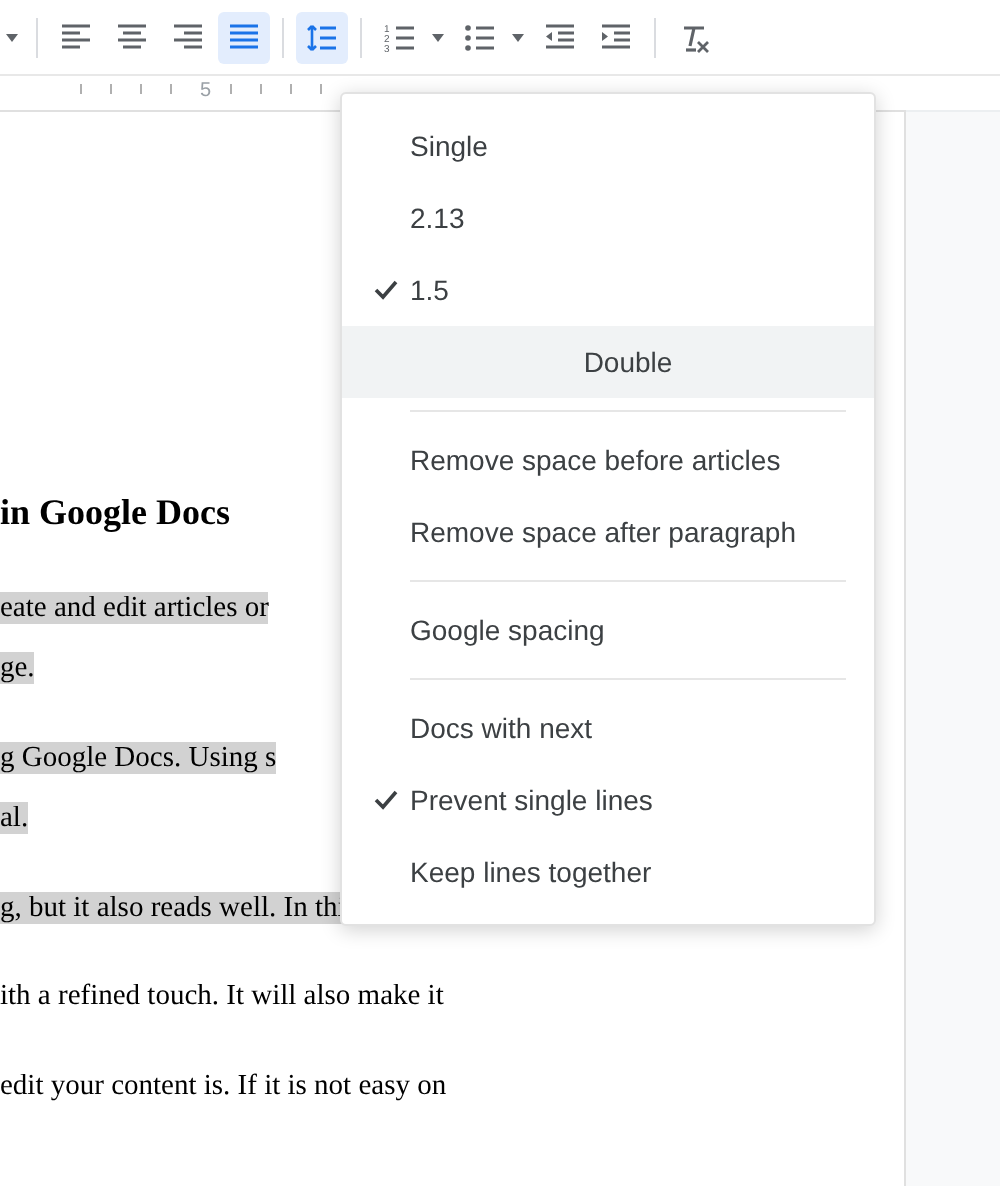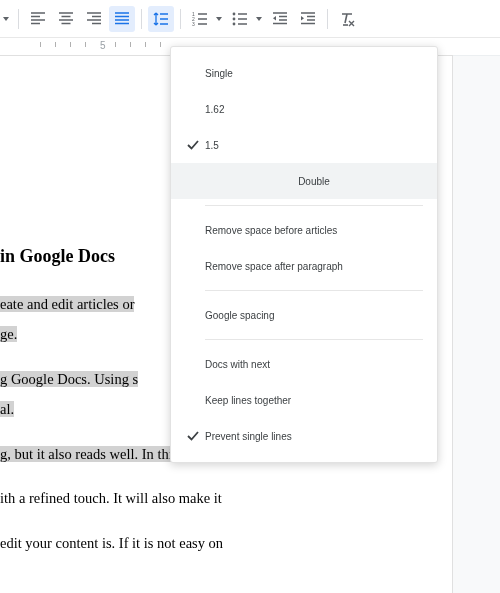--- a/index.html
+++ b/index.html
@@ -107,21 +107,21 @@
     position: absolute;
     left: 170px;
     top: 46px;
     width: 268px;
     background: #fff;
     border: 1px solid #e2e2e2;
     box-shadow: 0 2px 10px rgba(0,0,0,.18);
     border-radius: 3px;
     z-index: 100;
     padding: 8px 0;
-    font-size: 10px;
+    font-size: 14px;
     color: #3c4043;
   }
   .dd-item {
     display: flex;
     align-items: center;
     height: 36px;
     padding: 0 14px 0 10px;
     cursor: pointer;
   }
   .dd-item.hover {
@@ -281,21 +281,21 @@
   </div>
 </div>
 
 <div class="dropdown">
   <div class="dd-item">
     <span class="dd-check"></span>
     <span class="dd-label">Single</span>
   </div>
   <div class="dd-item">
     <span class="dd-check"></span>
-    <span class="dd-label">1.62</span>
+    <span class="dd-label">2.13</span>
   </div>
   <div class="dd-item">
     <span class="dd-check">
       <svg width="14" height="14" viewBox="0 0 14 14">
           <path d="M2 7 L5.5 10.5 L12 3" stroke="currentColor" stroke-width="1.8" fill="none"></path>
         </svg>
     </span>
     <span class="dd-label">1.5</span>
   </div>
   <div class="dd-item hover">
@@ -321,24 +321,24 @@
     <span class="dd-label">Google spacing</span>
   </div>
 
   <div class="dd-sep"></div>
 
   <div class="dd-item">
     <span class="dd-check"></span>
     <span class="dd-label">Docs with next</span>
   </div>
   <div class="dd-item">
-    <span class="dd-check"></span>
-    <span class="dd-label">Keep lines together</span>
-  </div>
-  <div class="dd-item">
     <span class="dd-check">
       <svg width="14" height="14" viewBox="0 0 14 14">
           <path d="M2 7 L5.5 10.5 L12 3" stroke="currentColor" stroke-width="1.8" fill="none"></path>
         </svg>
     </span>
     <span class="dd-label">Prevent single lines</span>
   </div>
+  <div class="dd-item">
+    <span class="dd-check"></span>
+    <span class="dd-label">Keep lines together</span>
+  </div>
 </div>
 
 </body></html>

